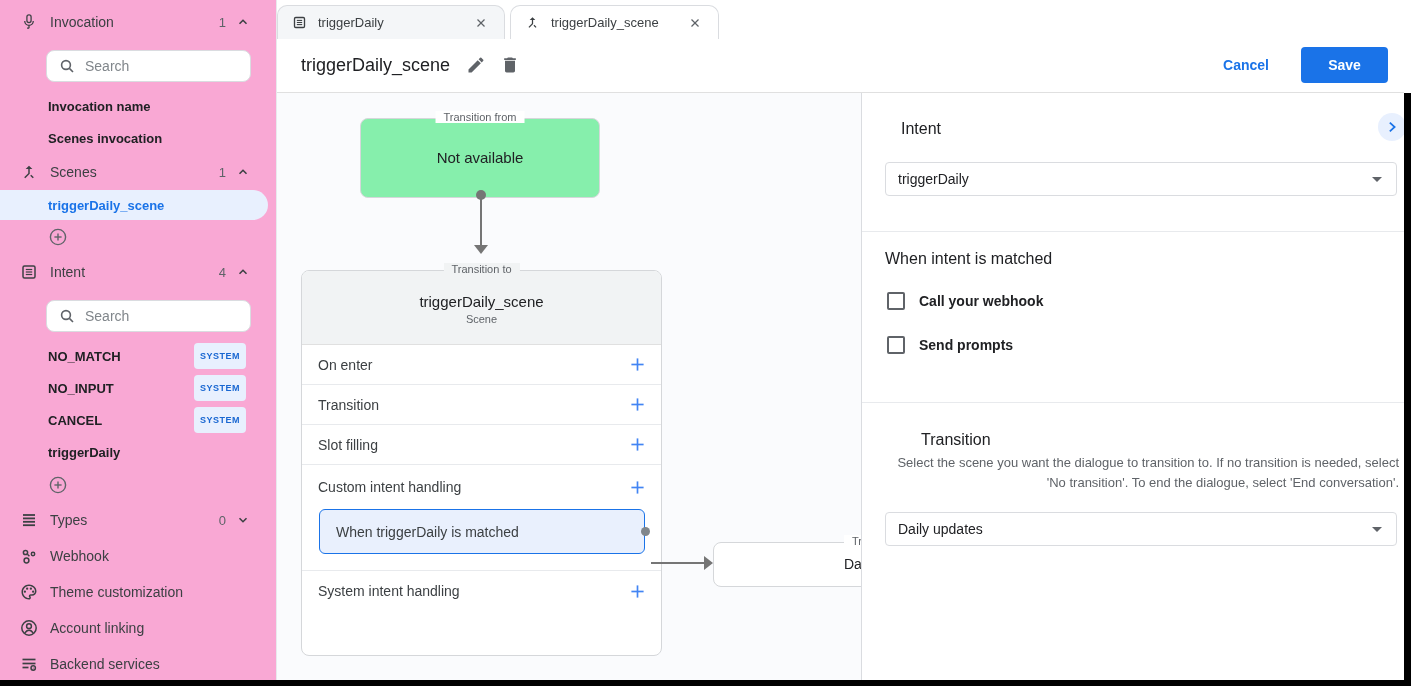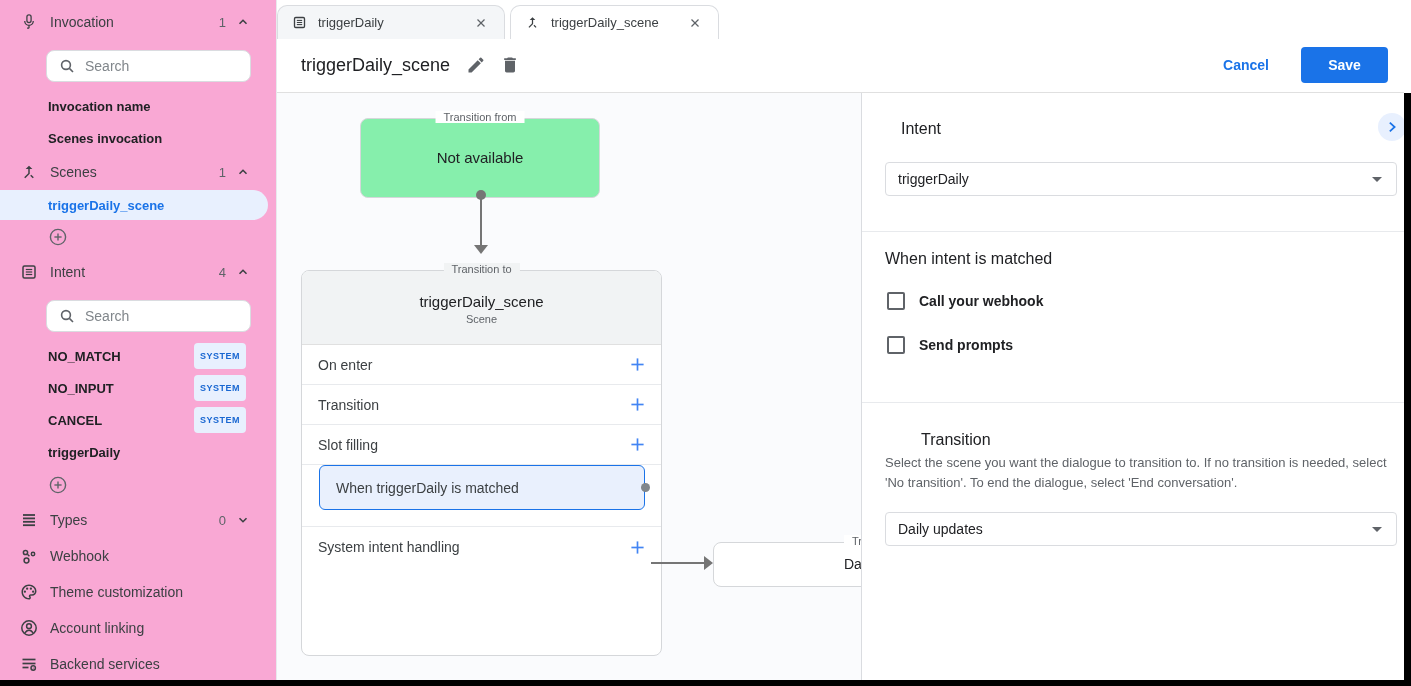--- a/index.html
+++ b/index.html
@@ -88,21 +88,21 @@
   .dropdown { position:absolute; left:23px; width:512px; height:34px; border:1px solid #dadce0; border-radius:4px; background:#fff; display:flex; align-items:center; padding:0 14px 0 12px; font-size:14px; color:#202124; cursor:pointer; }
   .dd-intent { top:69px; }
   .dd-transition { top:419px; }
   .caret { margin-left:auto; width:0; height:0; border-left:5px solid transparent; border-right:5px solid transparent; border-top:5px solid #5f6368; }
   .p-divider { position:absolute; left:0; right:0; height:1px; background:#e8eaed; }
   .div1 { top:138px; } .div2 { top:309px; }
   .cb-row { position:absolute; left:25px; display:flex; align-items:center; cursor:pointer; }
   .cb1 { top:199px; } .cb2 { top:243px; }
   .checkbox { width:18px; height:18px; border:2px solid #5f6368; border-radius:2px; background:#fff; }
   .cb-label { margin-left:14px; font-size:14px; font-weight:bold; color:#202124; }
-  .trans-desc { position:absolute; left:23px; top:360px; width:514px; font-size:13px; line-height:20px; color:#5f6368; }
+  .trans-desc { position:absolute; left:23px; top:360px; width:514px; font-size:13px; line-height:20px; color:#5f6368;text-align:right; }
 
   
   .edge-right { position:absolute; top:93px; right:0; width:7px; bottom:0; background:#000; z-index:20; }
   .edge-bottom { position:absolute; left:0; bottom:0; width:100%; height:6px; background:#000; z-index:21; }
 </style>
 </head>
 <body>
 
 <div class="app">
 
@@ -384,20 +384,29 @@
           <div class="scene-row">
             <span>Slot filling</span>
             <span class="row-plus">
                 <svg width="15" height="15" viewBox="0 0 16 16" stroke="#4285f4" stroke-width="1.8">
                   <line x1="8" y1="1.5" x2="8" y2="14.5"></line>
                   <line x1="1.5" y1="8" x2="14.5" y2="8"></line>
                 </svg>
               </span>
           </div>
           <div class="custom-section">
+            <div class="custom-label">
+              <span>Custom intent handling</span>
+              <span class="row-plus">
+                  <svg width="15" height="15" viewBox="0 0 16 16" stroke="#4285f4" stroke-width="1.8">
+                    <line x1="8" y1="1.5" x2="8" y2="14.5"></line>
+                    <line x1="1.5" y1="8" x2="14.5" y2="8"></line>
+                  </svg>
+                </span>
+            </div>
             <div class="handler-box">
               <span>When triggerDaily is matched</span>
               <span class="handler-dot"></span>
             </div>
           </div>
           <div class="scene-row last">
             <span>System intent handling</span>
             <span class="row-plus">
                 <svg width="15" height="15" viewBox="0 0 16 16" stroke="#4285f4" stroke-width="1.8">
                   <line x1="8" y1="1.5" x2="8" y2="14.5"></line>

